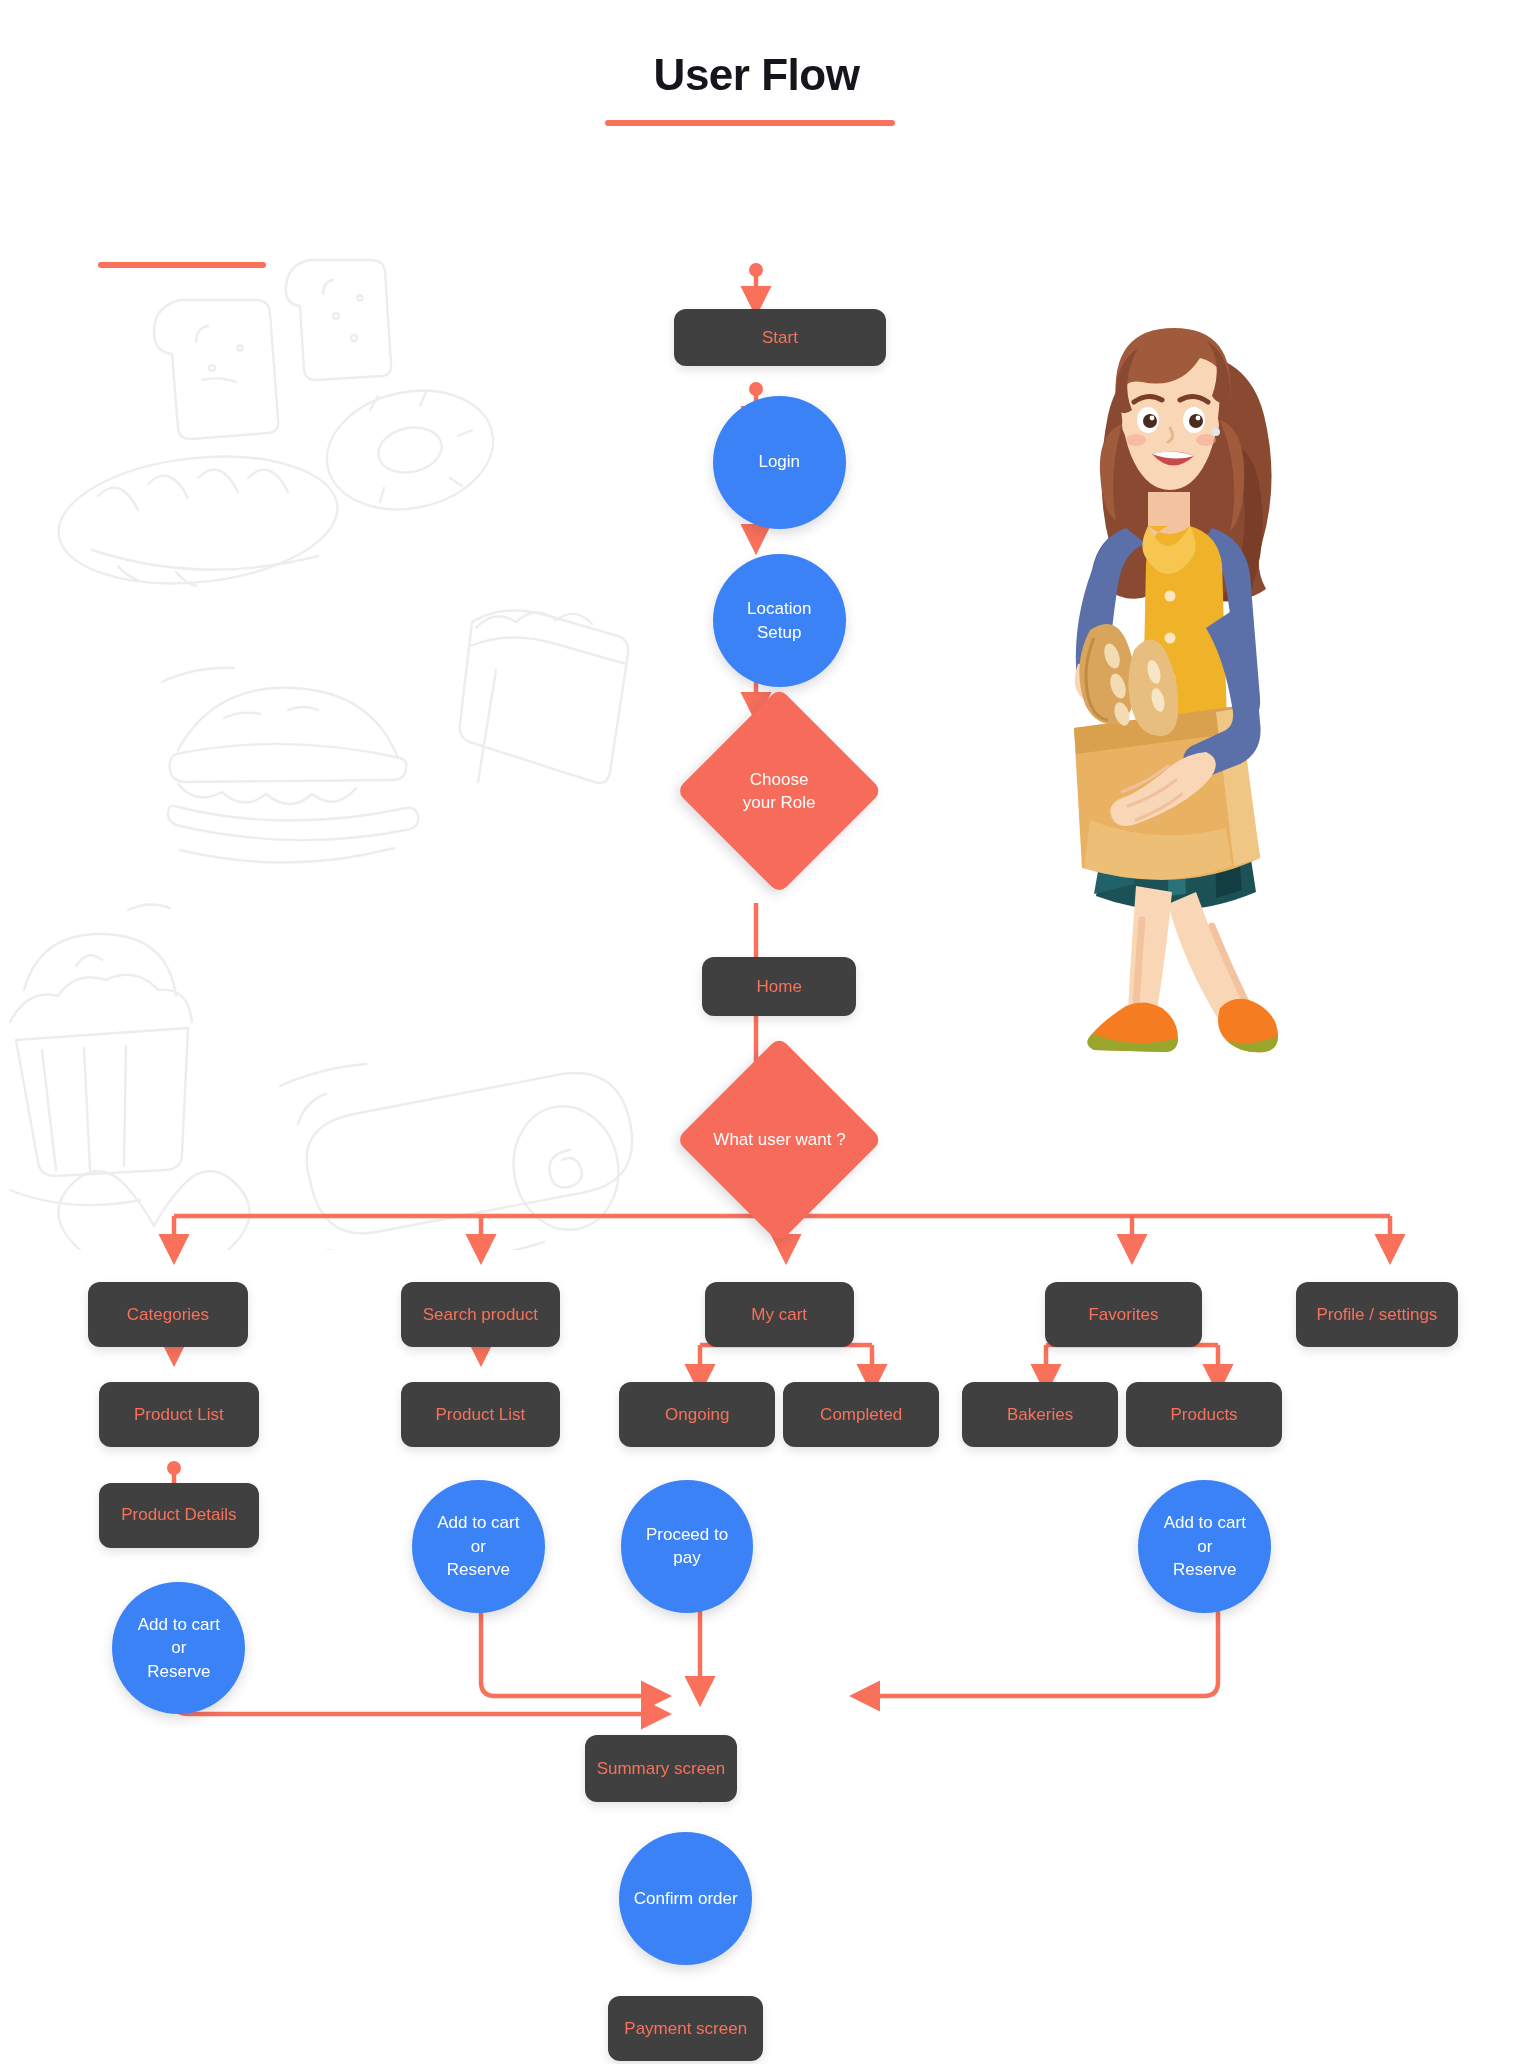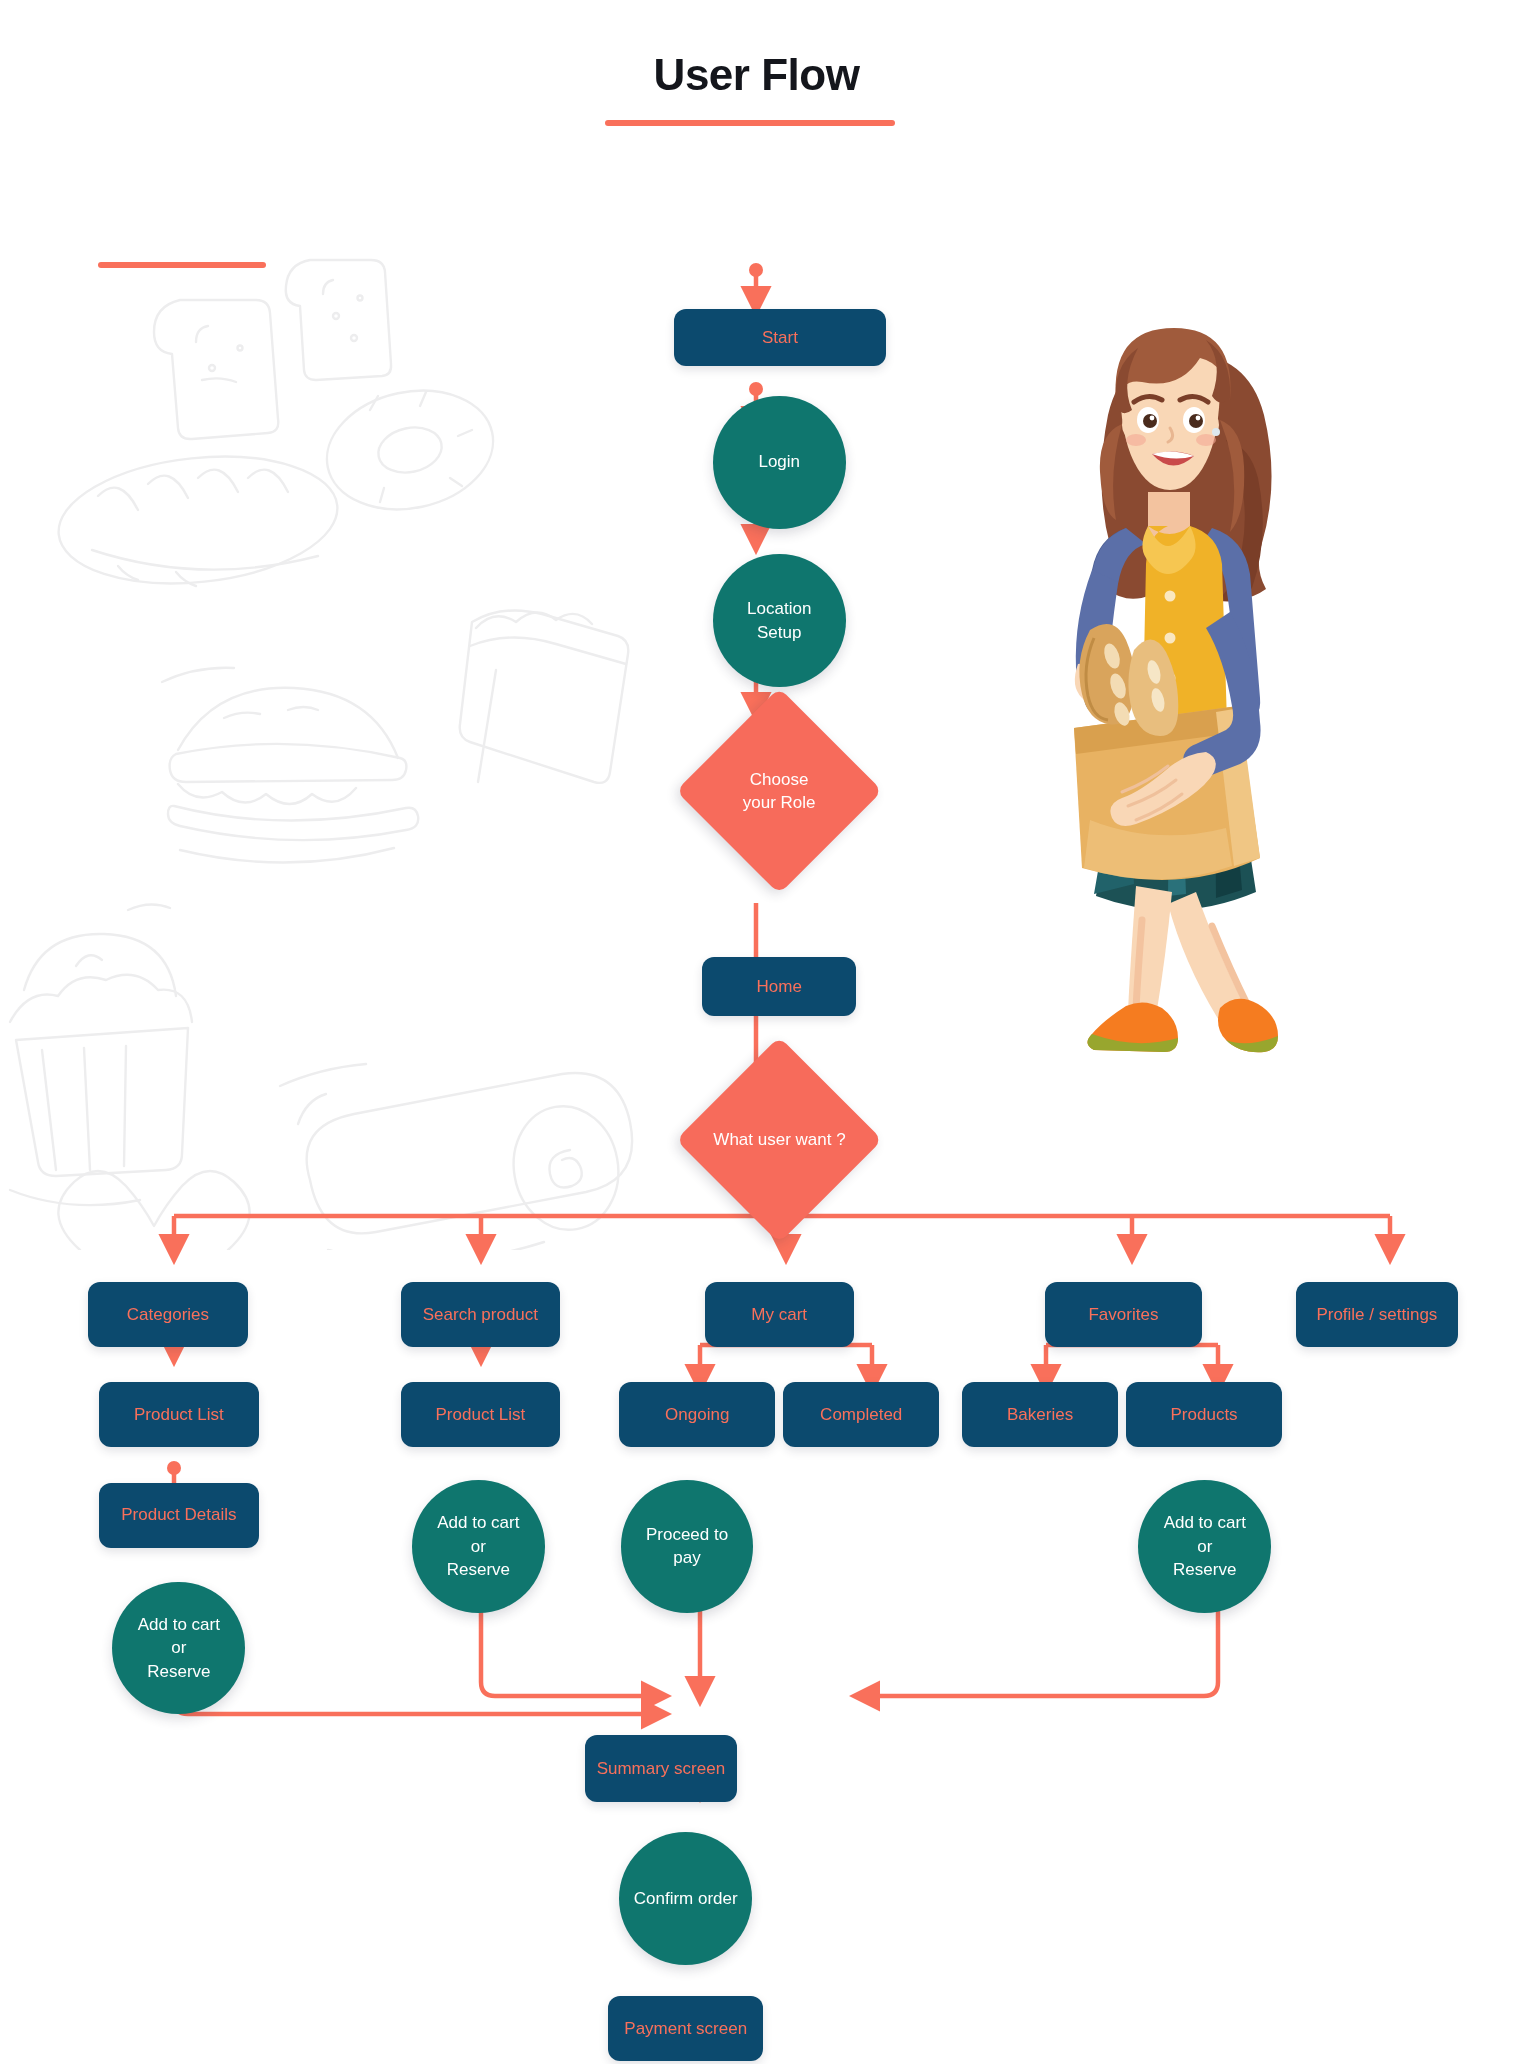--- a/index.html
+++ b/index.html
@@ -35,27 +35,27 @@
     position:absolute;left:98px;top:262px;width:168px;height:6px;
     background:#F9705B;border-radius:3px;
   }
 
   
   .node{position:absolute;box-sizing:border-box;display:flex;
         align-items:center;justify-content:center;text-align:center;
         line-height:1.38;}
 
   .box{
-    background:#0c4a6e;border-radius:12px;
+    background:#404040;border-radius:12px;
     box-shadow:0 4px 10px rgba(40,40,60,.13);
     color:#F9705B;font-size:17px;
   }
   .circle{
     border-radius:50%;
-    background:#0f766e;color:#ffffff;font-size:17px;
+    background:#3b82f6;color:#ffffff;font-size:17px;
     box-shadow:0 5px 12px rgba(40,40,60,.16);
   }
   .diamond{
     background:#F76B5B;color:#ffffff;font-size:17px;
     transform:rotate(45deg);border-radius:10px;
     box-shadow:0 5px 12px rgba(40,40,60,.16);
   }
   .diamond > span{transform:rotate(-45deg);display:block;}
 
   

